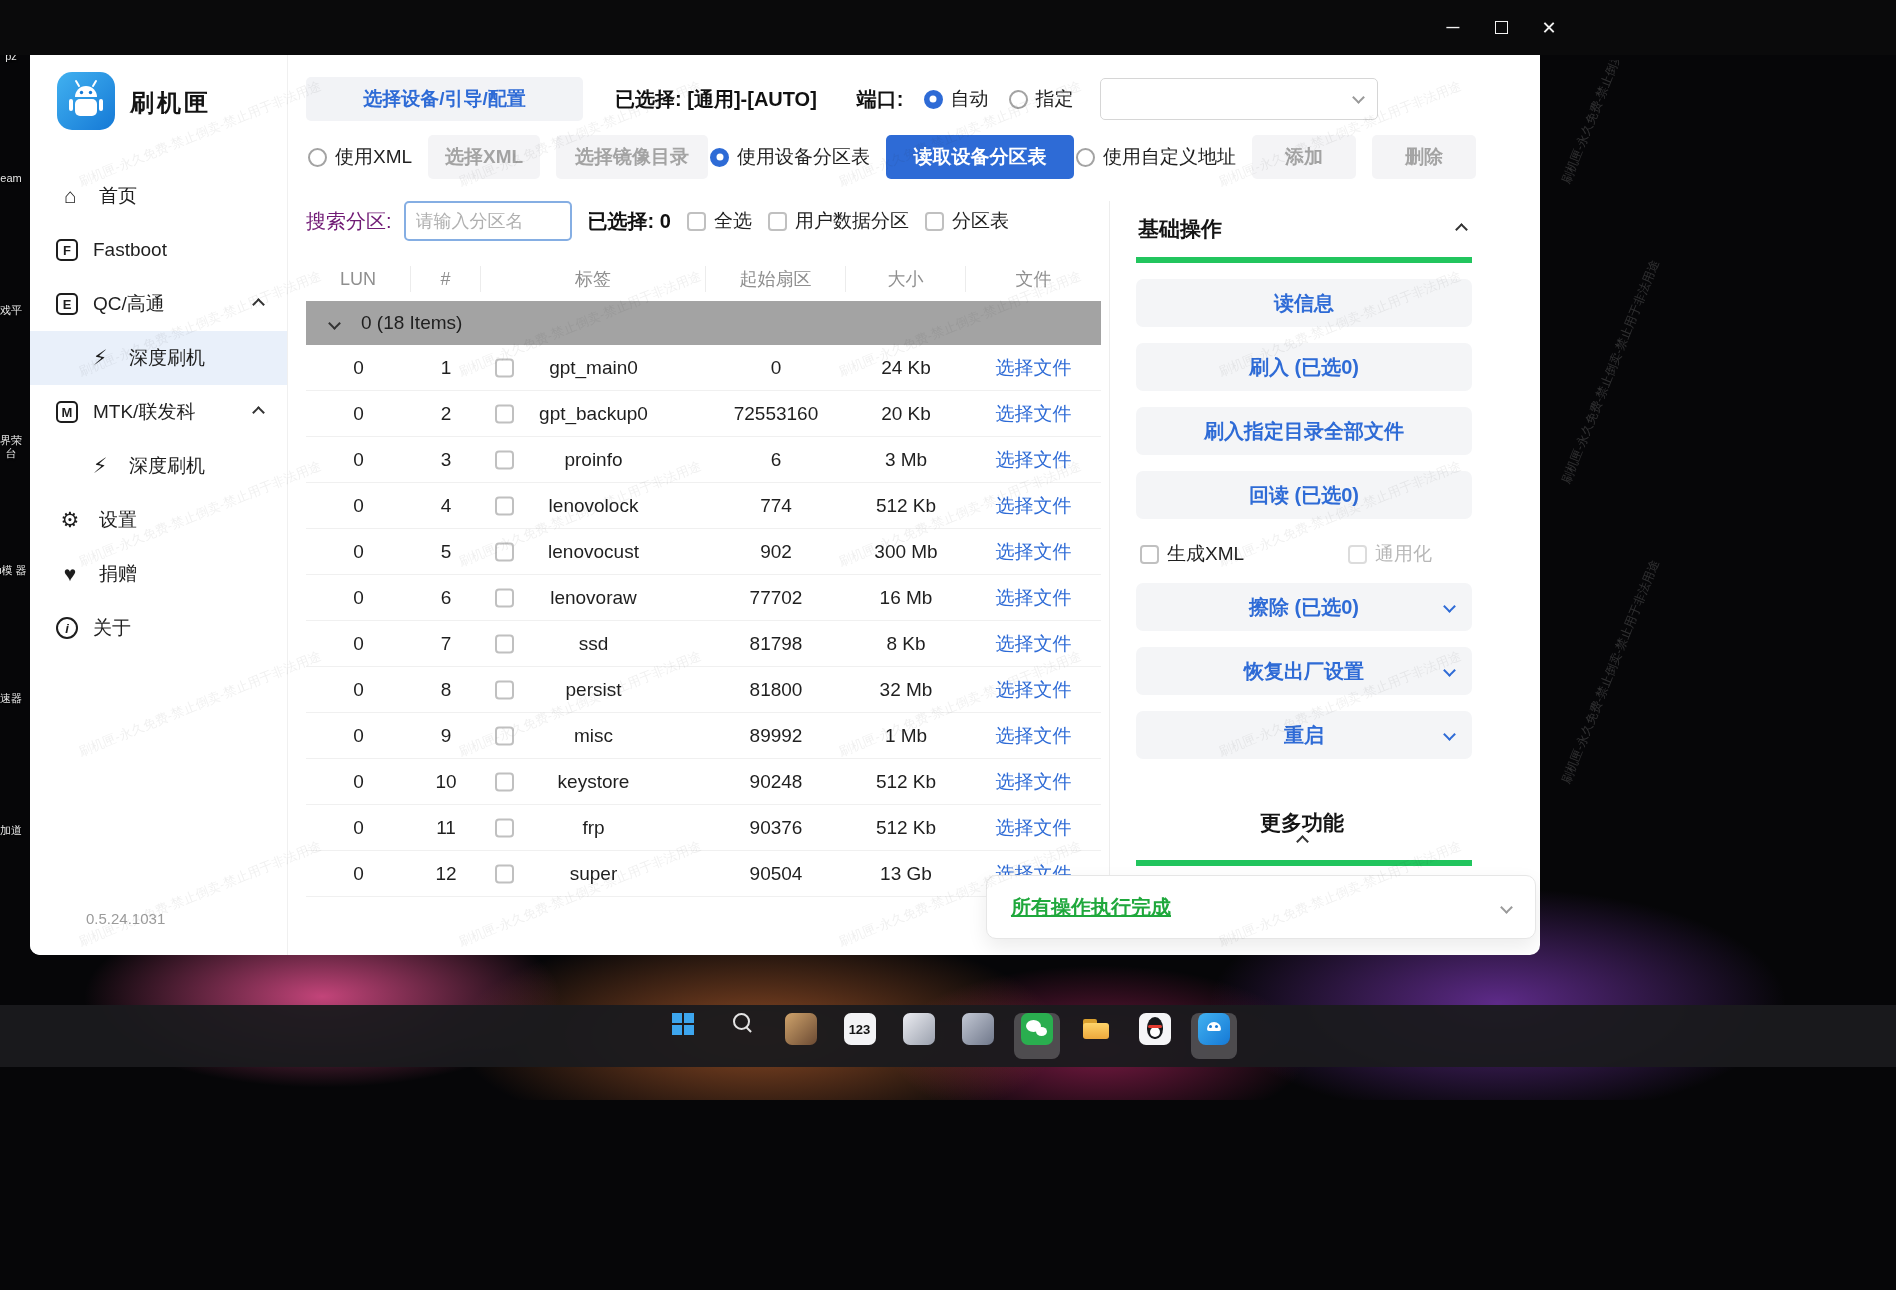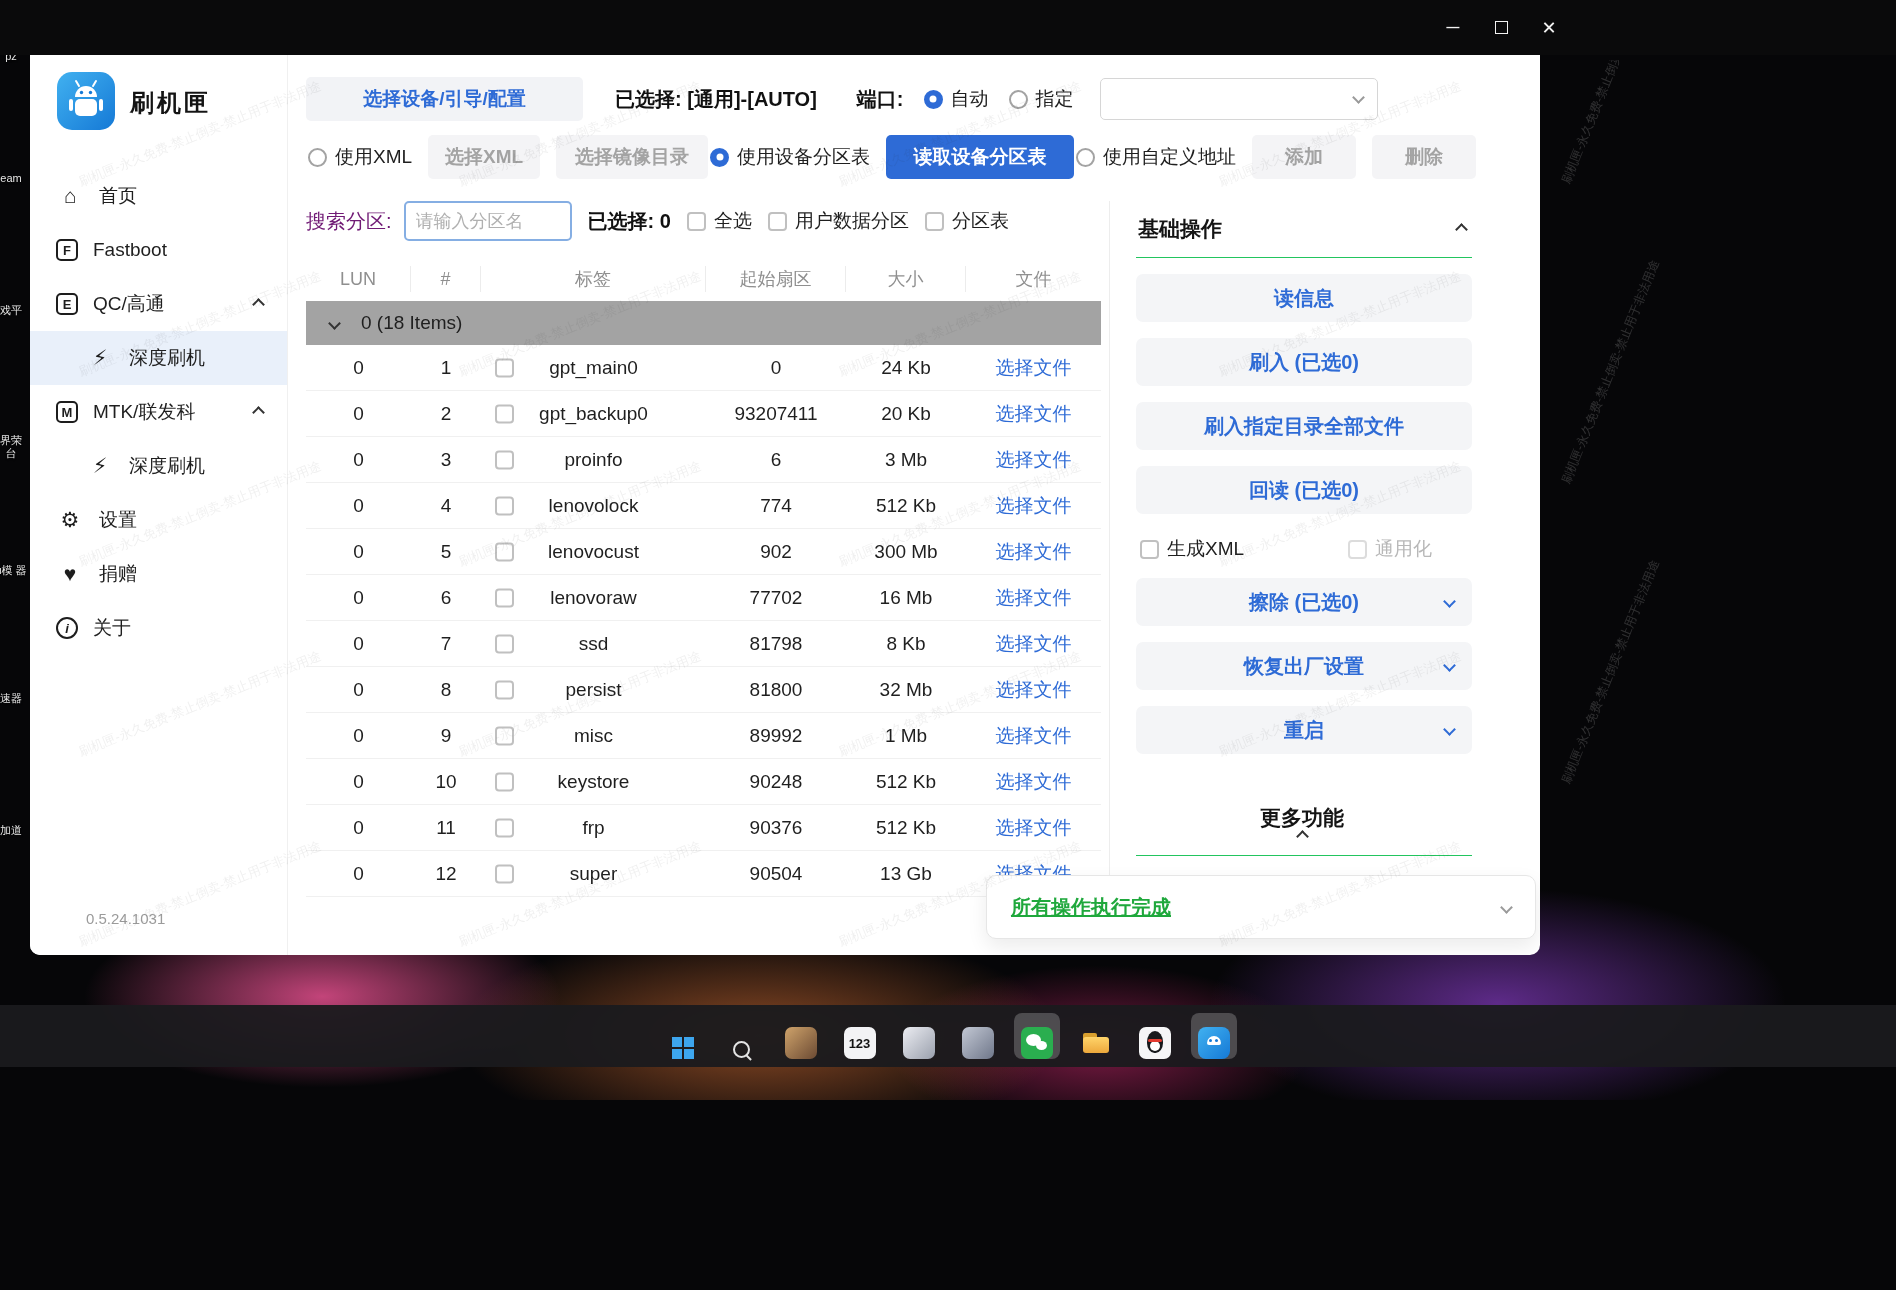--- a/index.html
+++ b/index.html
@@ -120,40 +120,40 @@
   .group-label { margin-left:22px; font-size:19px; color:#1f1f1f; }
   .trow { height:46px; border-bottom:1px solid #f0f0f0; }
   .c { text-align:center; font-size:19px; color:#1f1f1f; }
   .c.lab { position:relative; }
   .c.lab .cbox { position:absolute; left:14px; top:50%; transform:translateY(-50%); }
   .file-link { color:#2e6bd6; font-size:19px; cursor:pointer; }
 
   
   .panel { width:412px; padding:4px 50px 0 26px; }
   .panel-head { display:flex; align-items:center; justify-content:space-between; padding:10px 6px 14px 2px;
-    border-bottom:1px solid #22c55e; cursor:pointer; }
+    border-bottom:6px solid #22c55e; cursor:pointer; }
   .ph-title { font-size:21px; font-weight:700; color:#141414; }
   .panel-btn { position:relative; width:100%; height:48px; margin-top:16px; background:#f4f5f7; border:none; border-radius:7px;
     color:#2e6bd6; font-size:20px; font-weight:700; font-family:inherit; cursor:pointer;
     display:flex; align-items:center; justify-content:center; }
   .panel-btn .chev { position:absolute; right:18px; top:19px; }
   .pcheck-row { display:flex; align-items:center; margin-top:22px; padding-left:4px; }
   .pcheck-row .check-group + .check-group { margin-left:104px; }
   .more-head { margin-top:40px;flex-direction:column; }
 
   .status-box { position:absolute; right:4px; bottom:16px; width:550px; height:64px; background:#fff;
     border:1px solid #e6e6e6; border-radius:10px; box-shadow:0 8px 20px rgba(0,0,0,.08);
     display:flex; align-items:center; justify-content:space-between; padding:0 24px; z-index:20; cursor:pointer; }
   .status-text { color:#1fa83c; font-size:20px; font-weight:700; text-decoration:underline; }
 
   
   .taskbar { position:absolute; left:0; top:1005px; width:1896px; height:62px; background:rgba(26,26,30,.95);
     z-index:5; display:flex; align-items:center; justify-content:center; }
   #taskbar-icons { display:flex; align-items:center; gap:13px; }
-  .task-icon { width:46px; height:46px; border-radius:8px; display:flex; align-items:flex-end; justify-content:center; cursor:pointer; }
+  .task-icon { width:46px; height:46px; border-radius:8px; display:flex; align-items:flex-start; justify-content:center; cursor:pointer; }
   .task-icon.active { background:rgba(255,255,255,.22); }
   .winlogo { display:grid; grid-template-columns:10px 10px; grid-template-rows:10px 10px; gap:2px; }
   .winlogo i { background:#3da6ee; }
   .maglass { position:relative; width:18px; height:18px; }
   .maglass::before { content:""; position:absolute; left:0; top:0; width:13px; height:13px; border:2.2px solid #e4e4e4; border-radius:50%; }
   .maglass::after { content:""; position:absolute; left:13px; top:13px; width:7px; height:2.4px; background:#e4e4e4; transform:rotate(45deg); transform-origin:left center; }
   .timg { width:32px; height:32px; border-radius:7px; display:block; }
   .t123 { width:32px; height:32px; border-radius:7px; background:#f3f3f5; color:#141414; font-size:13px; font-weight:700;
     display:flex; align-items:center; justify-content:center; }
   .twc { position:relative; width:32px; height:32px; border-radius:7px; background:#2aae4f; display:block; }
@@ -364,21 +364,21 @@
     <div class="c size">24 Kb</div>
     <div class="c file"><span class="file-link">选择文件</span></div>
   </div>
                 <div class="trow">
     <div class="c lun">0</div>
     <div class="c num">2</div>
     <div class="c lab">
       <span class="cbox"></span>
       <span class="lab-text">gpt_backup0</span>
     </div>
-    <div class="c start">93207411</div>
+    <div class="c start">72553160</div>
     <div class="c size">20 Kb</div>
     <div class="c file"><span class="file-link">选择文件</span></div>
   </div>
                 <div class="trow">
     <div class="c lun">0</div>
     <div class="c num">3</div>
     <div class="c lab">
       <span class="cbox"></span>
       <span class="lab-text">proinfo</span>
     </div>

